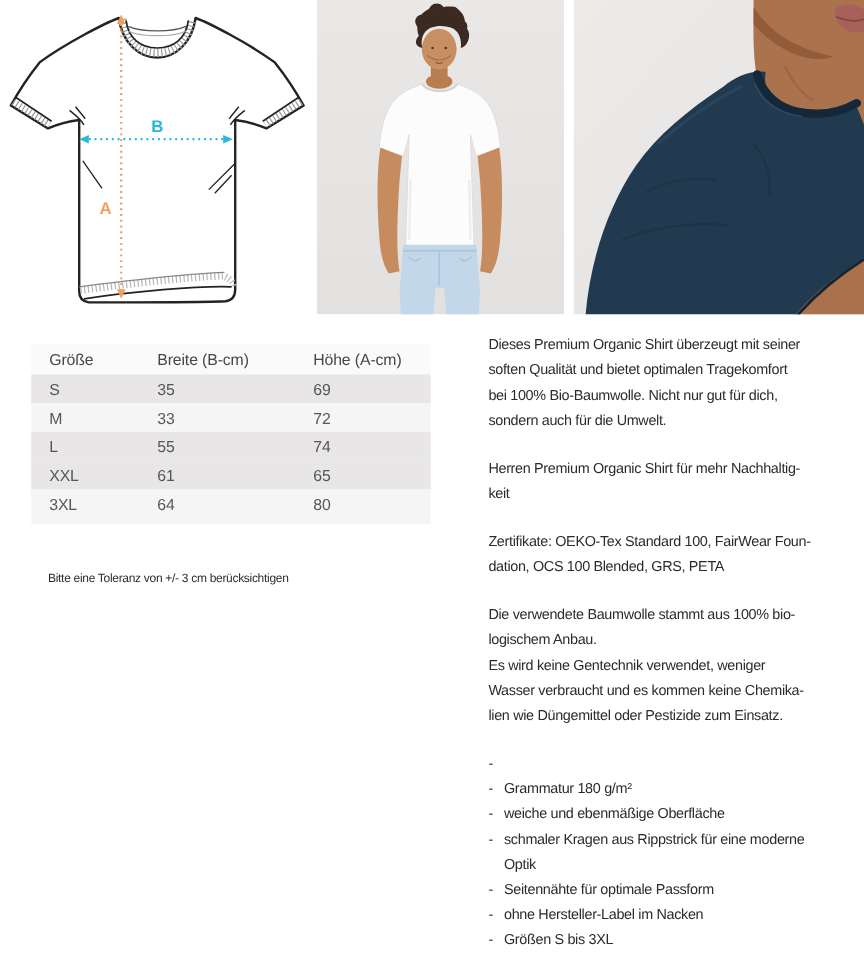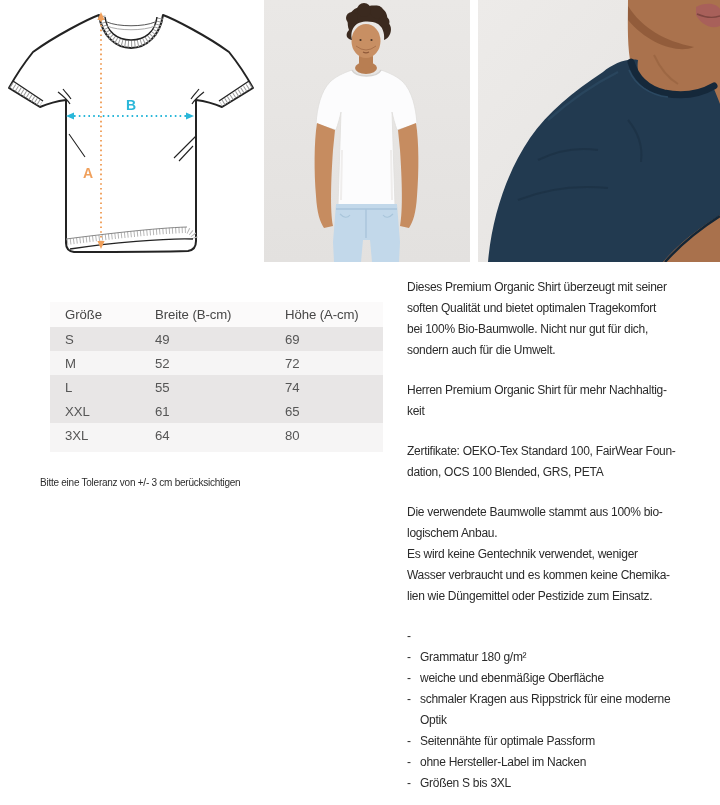--- a/index.html
+++ b/index.html
@@ -8,22 +8,22 @@
     background:#ffffff;color:var(--text-color,#2b2b2b);
     font-family:"Liberation Sans", sans-serif;
   }
   .diagram{position:absolute;left:0;top:0;width:258px;height:262px;}
   .photo{position:absolute;top:0;height:262px;}
   .photo.model{left:264px;width:206px;}
   .photo.detail{left:478px;width:242px;}
   .diagram svg,.photo svg{display:block;width:100%;height:100%;}
 
   .size-table{
-    position:absolute;left:50px;top:287px;width:333px;
-    font-size:13.2px;letter-spacing:-0.1px;color:var(--table-text,#565656);margin-top:15px;
+    position:absolute;left:26px;top:287px;width:333px;
+    font-size:13.2px;letter-spacing:-0.1px;color:var(--table-text,#565656);
   }
   .t-row{display:grid;grid-template-columns:90px 130px 113px;height:24px;align-items:center;}
   .t-row>div{padding-left:15px;}
   .t-head{background:var(--header-row,#fbfafa);color:#474747;height:25px;}
   .t-row.stripe{background:var(--stripe-row,#e8e6e6);}
   .t-row.plain{background:var(--light-row,#f6f5f5);}
   .t-pad{height:5px;background:var(--light-row,#f6f5f5);}
 
   .tolerance{
     position:absolute;left:40px;top:477px;
@@ -171,26 +171,26 @@
 
 <div class="size-table">
   <div class="t-row t-head">
       <div>Größe</div>
       <div>Breite (B-cm)</div>
       <div>Höhe (A-cm)</div>
     </div>
   <div>
       <div class="t-row stripe">
         <div>S</div>
-        <div>49</div>
+        <div>35</div>
         <div>69</div>
       </div>
       <div class="t-row plain">
         <div>M</div>
-        <div>52</div>
+        <div>33</div>
         <div>72</div>
       </div>
       <div class="t-row stripe">
         <div>L</div>
         <div>55</div>
         <div>74</div>
       </div>
       <div class="t-row stripe">
         <div>XXL</div>
         <div>61</div>

